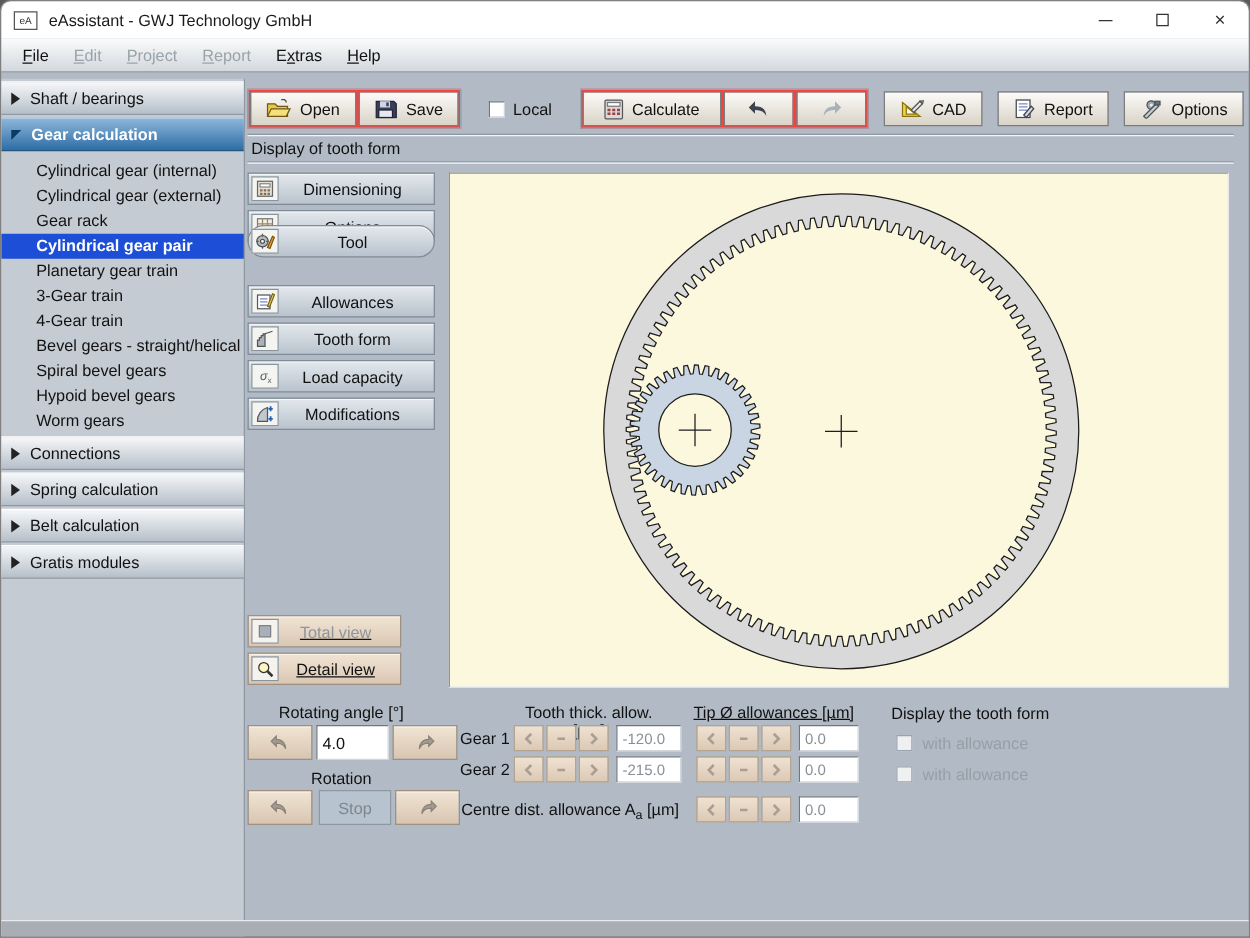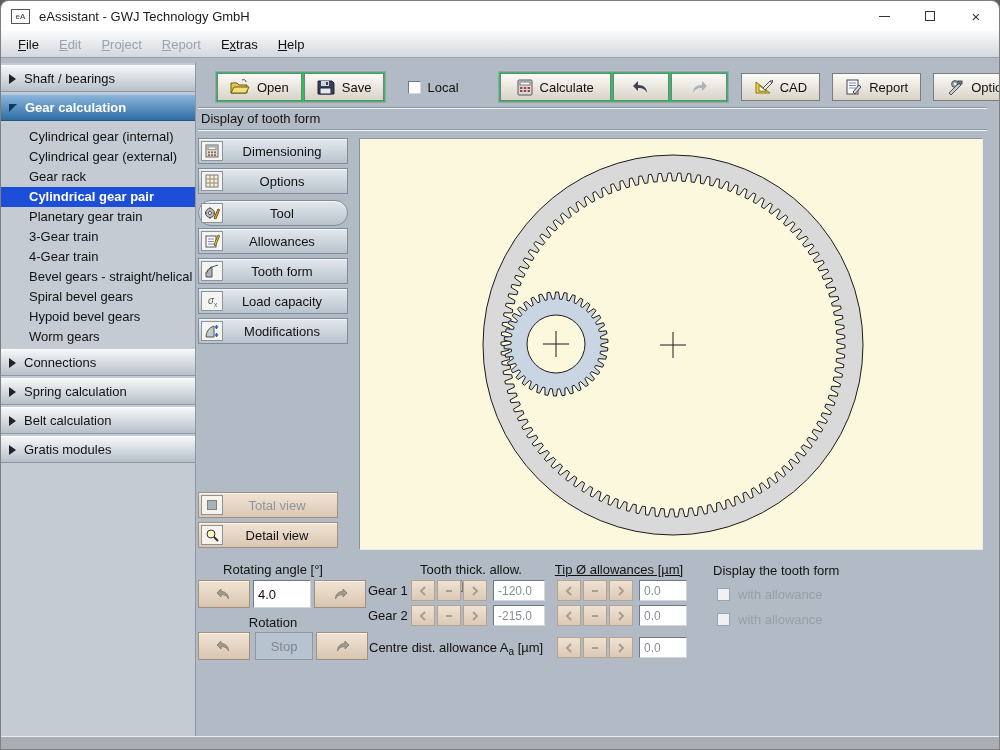--- a/index.html
+++ b/index.html
@@ -24,21 +24,21 @@
   
   #menubar { position:absolute; left:0; top:30px; width:100%; height:27px;
              background:linear-gradient(#fafbfc,#d3d8dd); border-bottom:1px solid #98a0a8;
              display:flex; align-items:center; padding-left:8px; gap:2px; }
   .menu-item { padding:4px 9px; color:#111; }
   .menu-item.disabled { color:#9aa2aa; }
   .menu-item u { text-decoration:underline; }
 
   
   #toolbar { position:absolute; left:197px; top:70px; height:32px; display:flex; align-items:center; }
-  .tb-group { display:flex; border:1px solid #9aa4ae; background:#22c55e; padding:1px;margin-left:17px; }
+  .tb-group { display:flex; border:1px solid #9aa4ae; background:#ef4444; padding:1px; }
   .tb-btn { height:28px; display:flex; align-items:center; justify-content:center; gap:7px;
             background:linear-gradient(#fcfbf8,#d9d3c7); border:1px solid #7c7c7c;
             padding:0 12px; white-space:nowrap; }
   .tb-btn + .tb-btn { margin-left:2px; }
   .tb-gap { width:12px; }
   .tb-btn.icononly { padding:0 18px; }
   #local-wrap { display:flex; align-items:center; gap:6px; padding:0 10px; }
   .checkbox { width:13px; height:13px; background:#ffffff; border:1px solid #6f7880;
               border-right-color:#cfd6dc; border-bottom-color:#cfd6dc; }
   .checkbox.disabled { background:#eef0f2; border-color:#9aa4ae; }
@@ -66,23 +66,23 @@
             border-top:1px solid #8d97a1; border-bottom:1px solid #f2f6fa; }
   #section-title { position:absolute; left:200px; top:110px; color:#111; }
 
   
   .stack-btn { position:absolute; left:197px; width:150px; height:26px;
                background:linear-gradient(#e3e8ed,#b9c3cd); border:1px solid #808c98;
                box-shadow:inset 0 1px 0 #f4f7fa; display:flex; align-items:center; }
   .stack-btn .icon-box { width:22px; height:20px; margin-left:2px; background:#f4f4f0;
                          border:1px solid #8a949e; display:flex; align-items:center; justify-content:center; }
   .stack-btn .lbl { flex:1; text-align:center; padding-right:6px; }
-  .view-btn { position:absolute; left:197px; width:140px; height:26px;
+  .view-btn { position:absolute; left:197px; width:123px; height:26px;
               background:linear-gradient(#f1e4d4,#dac7b3); border:1px solid #a09080;
-              box-shadow:inset 0 1px 0 #fbf3ea; display:flex; align-items:center; }
+              box-shadow:inset 0 1px 0 #fbf3ea; display:flex; align-items:center;text-decoration:underline; }
   .view-btn .icon-box { width:22px; height:20px; margin-left:2px; background:#f6f3ee;
                         border:1px solid #8a949e; display:flex; align-items:center; justify-content:center; }
   .view-btn .lbl { flex:1; text-align:center; padding-right:6px; }
   .view-btn.disabled .lbl { color:#8d959d; }
 
   
   .ctl-label { position:absolute; color:#111; }
   .rot-btn { position:absolute; width:52px; height:28px; background:linear-gradient(#f1e4d4,#d8c5b1);
              border:1px solid #a09080; box-shadow:inset 0 1px 0 #fbf3ea;
              display:flex; align-items:center; justify-content:center; }
@@ -298,21 +298,21 @@
           <g stroke="#9a8a6a">
             <line x1="1" y1="5" x2="13" y2="5"></line>
             <line x1="1" y1="9" x2="13" y2="9"></line>
             <line x1="5" y1="1" x2="5" y2="13"></line>
             <line x1="9" y1="1" x2="9" y2="13"></line>
           </g>
         </svg>
     </span>
     <span class="lbl">Options</span>
   </div>
-  <div class="stack-btn" style="top:199px;border-radius:13px;">
+  <div class="stack-btn" style="top:179px;border-radius:13px;">
     <span class="icon-box">
       <svg width="16" height="14" viewBox="0 0 16 14">
           <circle cx="6" cy="7" r="4.5" fill="#b8bcc0" stroke="#555"></circle>
           <circle cx="6" cy="7" r="1.6" fill="#fff" stroke="#555"></circle>
           <g stroke="#555">
             <line x1="6" y1="1" x2="6" y2="3"></line>
             <line x1="6" y1="11" x2="6" y2="13"></line>
             <line x1="1" y1="7" x2="3" y2="7"></line>
             <line x1="9" y1="7" x2="11" y2="7"></line>
           </g>

